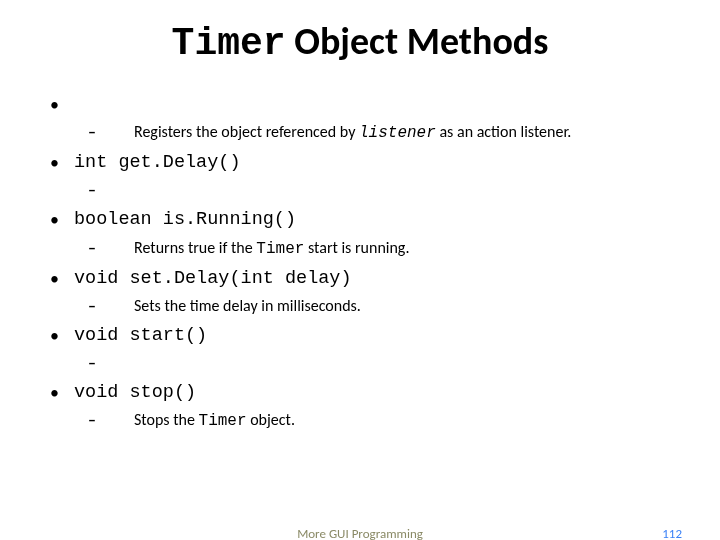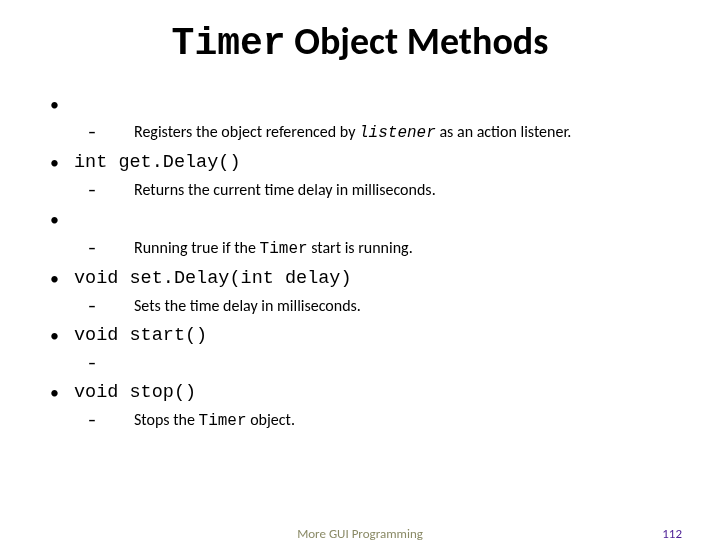--- a/index.html
+++ b/index.html
@@ -72,21 +72,21 @@
     color: #8a8a66;
   }
   .footer-center {
     position: absolute;
     left: 50%;
     transform: translateX(-50%);
   }
   .footer-right {
     position: absolute;
     right: 38px;
-    color: #4c1d95;
+    color: #3b82f6;
   }
 </style>
 </head>
 <body>
 
 <h1 class="title">
   <span class="mono">Timer</span><span> Object Methods</span>
 </h1>
 
 <ul class="outer">
@@ -103,33 +103,33 @@
 
 <ul class="outer">
   <li>
     <span class="bul">•</span>
     <span class="txt"><span>int get.Delay()</span></span>
   </li>
 </ul>
 <ul class="inner">
   <li>
     <span class="dash">–</span>
-    <span class="desc"><span>Returns the current time delay in milliseconds.</span></span>
   </li>
 </ul>
 
 <ul class="outer">
   <li>
     <span class="bul">•</span>
+    <span class="txt"><span>boolean is.Running()</span></span>
   </li>
 </ul>
 <ul class="inner">
   <li>
     <span class="dash">–</span>
-    <span class="desc"><span>Running true if the </span><span class="mono">Timer</span><span> start is running.</span></span>
+    <span class="desc"><span>Returns true if the </span><span class="mono">Timer</span><span> start is running.</span></span>
   </li>
 </ul>
 
 <ul class="outer">
   <li>
     <span class="bul">•</span>
     <span class="txt"><span>void set.Delay(int delay)</span></span>
   </li>
 </ul>
 <ul class="inner">

